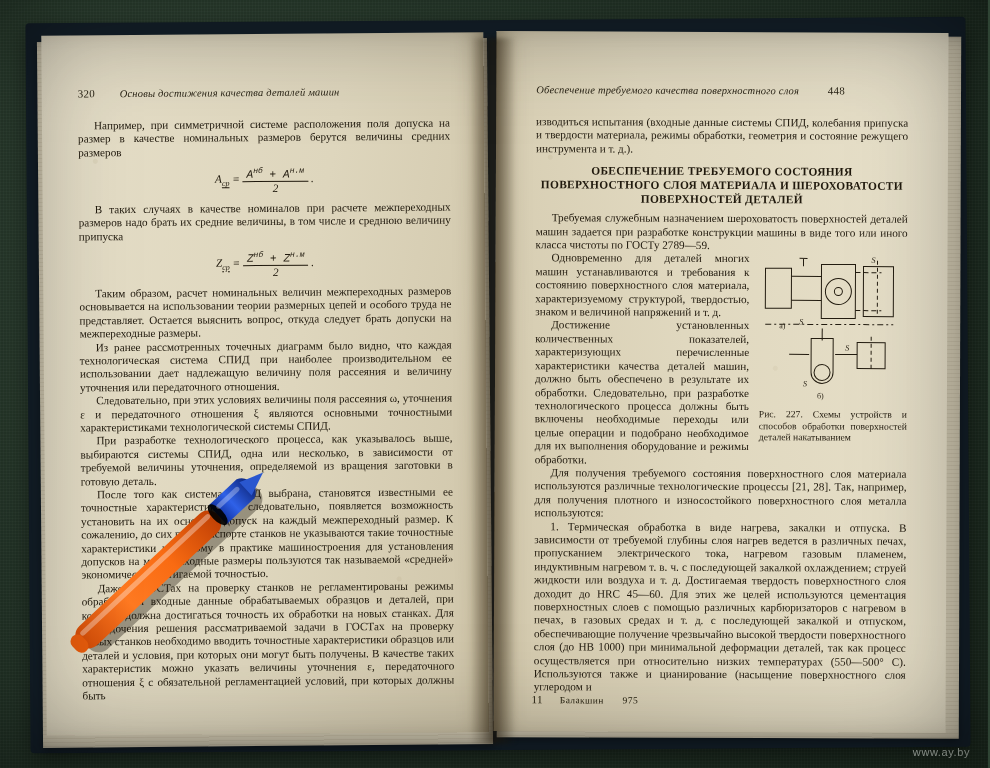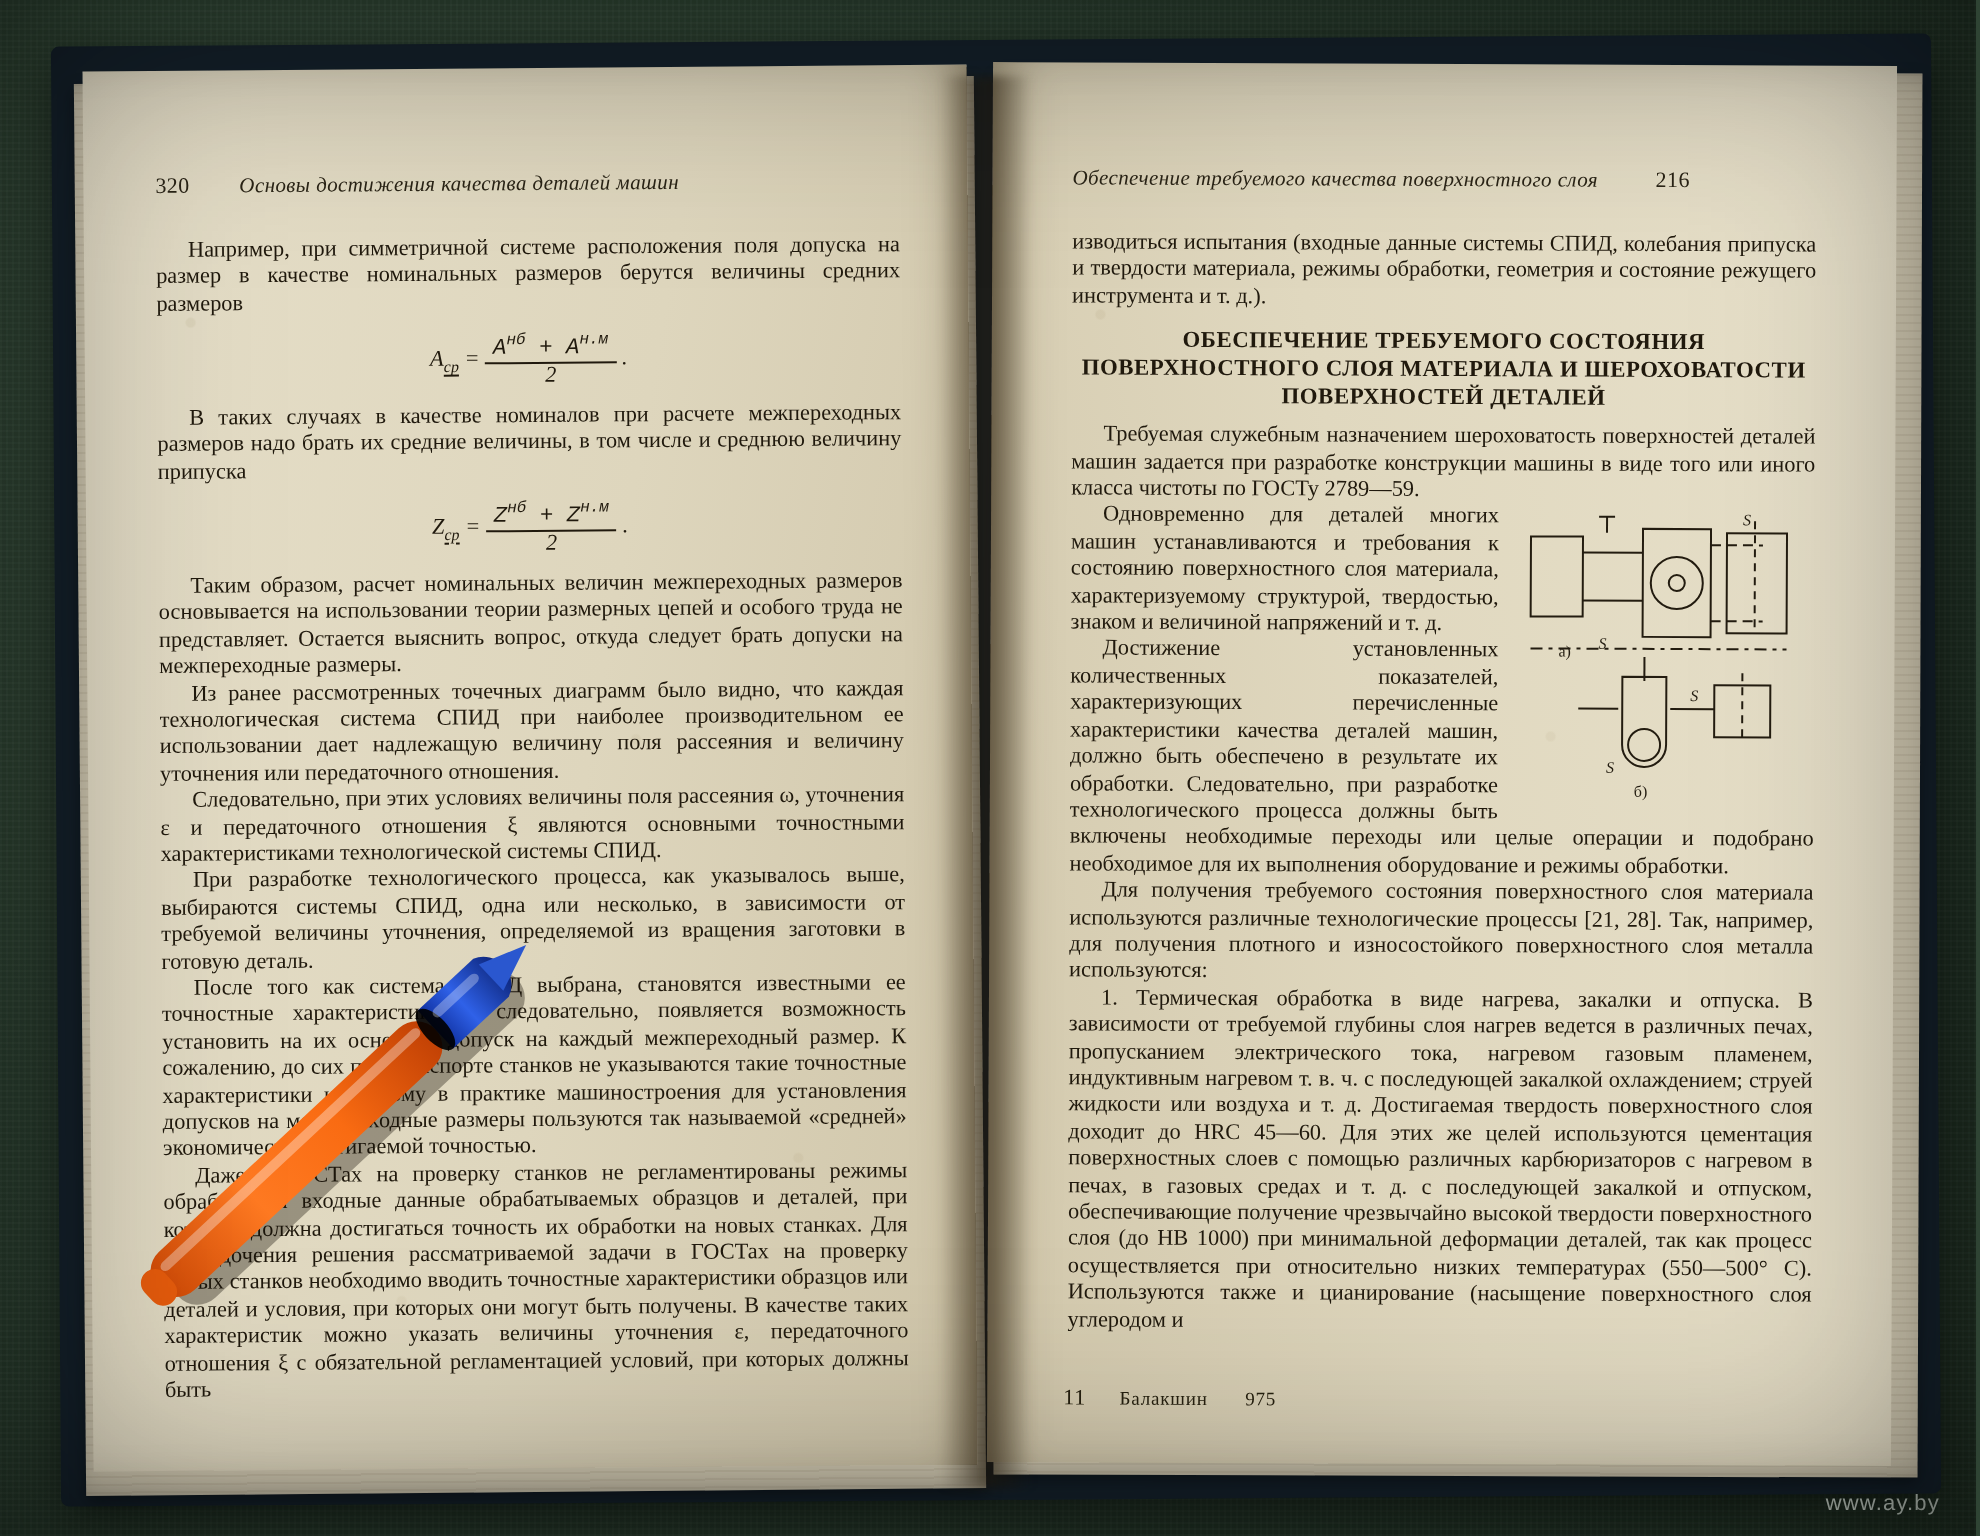--- a/index.html
+++ b/index.html
@@ -145,21 +145,21 @@
         <p>После того как система СПИД выбрана, становятся известными ее точностные характеристики, а следовательно, появляется возможность установить на их основе и допуск на каждый межпереходный размер. К сожалению, до сих пор в паспорте станков не указываются такие точностные характеристики и поэтому в практике машиностроения для установления допусков на межпереходные размеры пользуются так называемой «средней» экономически достигаемой точностью.</p>
         <p>Даже в ГОСТах на проверку станков не регламентированы режимы обработки и входные данные обрабатываемых образцов и деталей, при которых должна достигаться точность их обработки на новых станках. Для упорядочения решения рассматриваемой задачи в ГОСТах на проверку новых станков необходимо вводить точностные характеристики образцов или деталей и условия, при которых они могут быть получены. В качестве таких характеристик можно указать величины уточнения ε, передаточного отношения ξ с обязательной регламентацией условий, при которых должны быть</p>
       </div>
     </div>
 
     <div class="rightpage">
       <div class="paper-grain"></div>
 
       <div class="hdr" style="left:40px;">
         <span class="hdr-title">Обеспечение требуемого качества поверхностного слоя</span>
-        <span class="folio" style="margin-left:26px;">216</span>
+        <span class="folio" style="margin-left:26px;">448</span>
       </div>
 
       <div class="col" style="left:40px;top:84px;width:372px;">
         <p style="text-indent:0">изводиться испытания (входные данные системы СПИД, колебания припуска и твердости материала, режимы обработки, геометрия и состояние режущего инструмента и т. д.).</p>
 
         <div class="sec-title">ОБЕСПЕЧЕНИЕ ТРЕБУЕМОГО СОСТОЯНИЯ ПОВЕРХНОСТНОГО СЛОЯ МАТЕРИАЛА И ШЕРОХОВАТОСТИ ПОВЕРХНОСТЕЙ ДЕТАЛЕЙ</div>
 
         <p>Требуемая служебным назначением шероховатость поверхностей деталей машин задается при разработке конструкции машины в виде того или иного класса чистоты по ГОСТу 2789—59.</p>
 
         <div class="figbox">
@@ -184,20 +184,21 @@
               <path d="M63 74 v12"></path>
               <path d="M30 100 h20 M76 100 h22"></path>
               <path d="M98 88 h28 v26 h-28 z"></path>
               <path d="M112 82 v34" stroke-dasharray="4,3"></path>
               <text x="86" y="96" font-size="8" font-style="italic" fill="#231c10" stroke="none">S</text>
               <text x="44" y="132" font-size="8" font-style="italic" fill="#231c10" stroke="none">S</text>
             </g>
             <text x="58" y="144" font-size="8" fill="#231c10">б)</text>
             <text x="20" y="74" font-size="8" fill="#231c10">а)</text>
           </svg>
+          <div class="figcap">Рис. 227. Схемы устройств и способов обработки поверхностей деталей накатыванием</div>
         </div>
 
         <p>Одновременно для деталей многих машин устанавливаются и требования к состоянию поверхностного слоя материала, характеризуемому структурой, твердостью, знаком и величиной напряжений и т. д.</p>
         <p>Достижение установленных количественных показателей, характеризующих перечисленные характеристики качества деталей машин, должно быть обеспечено в результате их обработки. Следовательно, при разработке технологического процесса должны быть включены необходимые переходы или целые операции и подобрано необходимое для их выполнения оборудование и режимы обработки.</p>
         <p>Для получения требуемого состояния поверхностного слоя материала используются различные технологические процессы [21, 28]. Так, например, для получения плотного и износостойкого поверхностного слоя металла используются:</p>
         <p>1. Термическая обработка в виде нагрева, закалки и отпуска. В зависимости от требуемой глубины слоя нагрев ведется в различных печах, пропусканием электрического тока, нагревом газовым пламенем, индуктивным нагревом т. в. ч. с последующей закалкой охлаждением; струей жидкости или воздуха и т. д. Достигаемая твердость поверхностного слоя доходит до HRC 45—60. Для этих же целей используются цементация поверхностных слоев с помощью различных карбюризаторов с нагревом в печах, в газовых средах и т. д. с последующей закалкой и отпуском, обеспечивающие получение чрезвычайно высокой твердости поверхностного слоя (до HB 1000) при минимальной деформации деталей, так как процесс осуществляется при относительно низких температурах (550—500° С). Используются также и цианирование (насыщение поверхностного слоя углеродом и</p>
       </div>
 
       <div class="sig">
         <span class="num">11</span>

